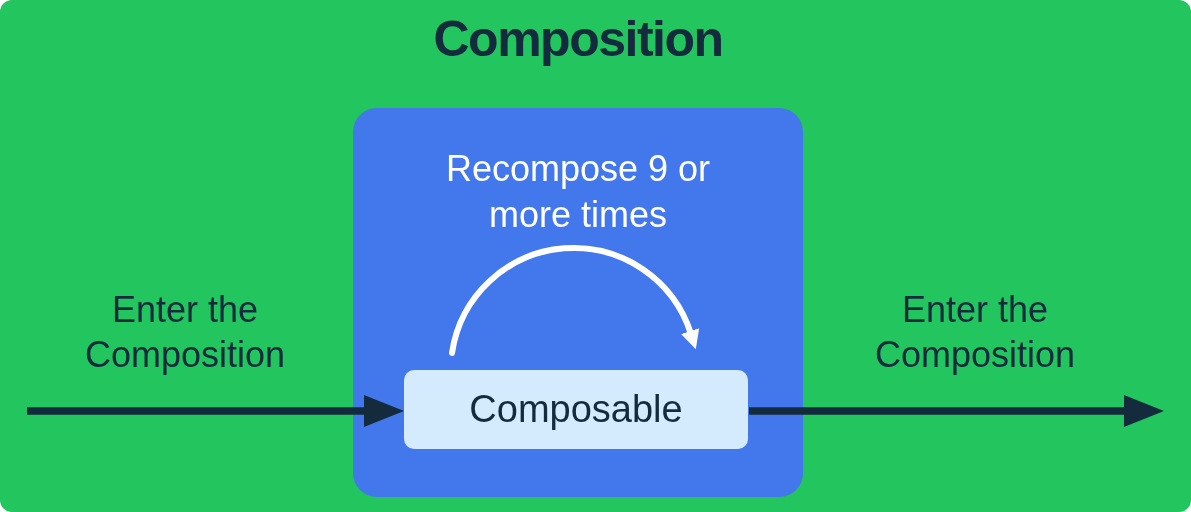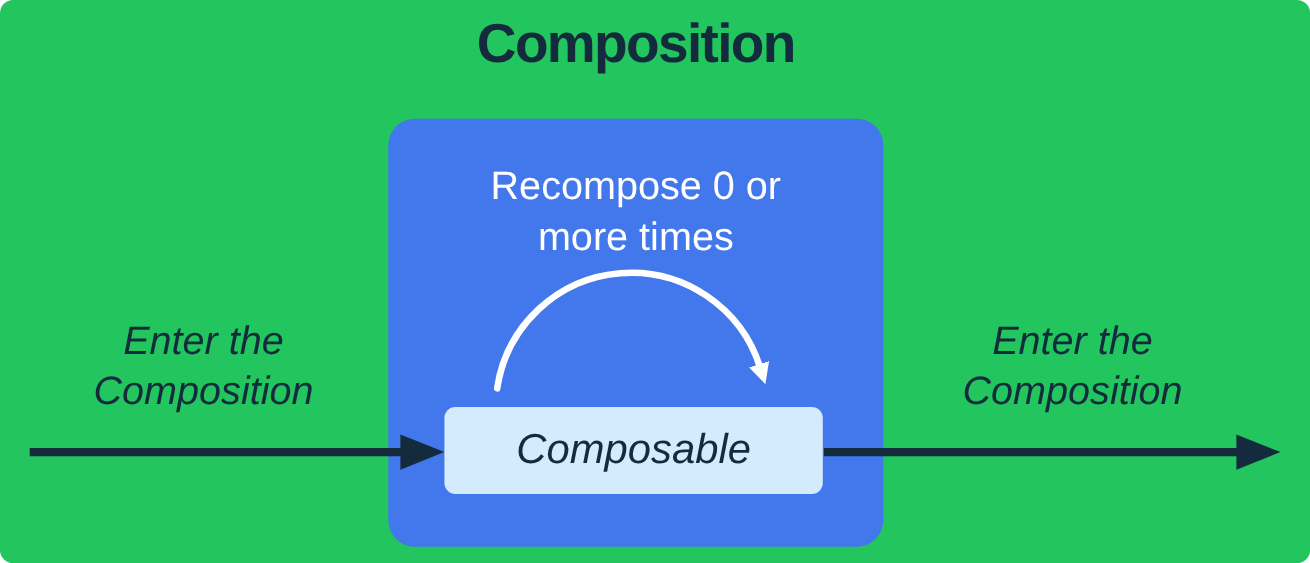--- a/index.html
+++ b/index.html
@@ -54,32 +54,30 @@
     top: 370px;
     width: 344px;
     height: 79px;
     background: #D3EBFC;
     border-radius: 10px;
     display: flex;
     align-items: center;
     justify-content: center;
     font-size: 38px;
     color: #132B3D;
-    font-style: italic;
   }
   .side-label {
     position: absolute;
     top: 287px;
     width: 320px;
     text-align: center;
     font-size: 36px;
     line-height: 45px;
     color: #132B3D;
     white-space: pre-line;
-    font-style: italic;
   }
   .side-label.left  { left: 25px; }
   .side-label.right { left: 815px; }
   .arrows {
     position: absolute;
     left: 0;
     top: 0;
     width: 1191px;
     height: 512px;
     pointer-events: none;
@@ -99,21 +97,21 @@
   }
 </style>
 </head>
 <body>
 
 <div class="stage">
 
   <div class="title">Composition</div>
 
   <div class="blue-box">
-    <div class="recompose">Recompose 0 or
+    <div class="recompose">Recompose 9 or
 more times</div>
   </div>
 
   <div class="composable">
     <span>Composable</span>
   </div>
 
   <div class="side-label left">Enter the
 Composition</div>
 

